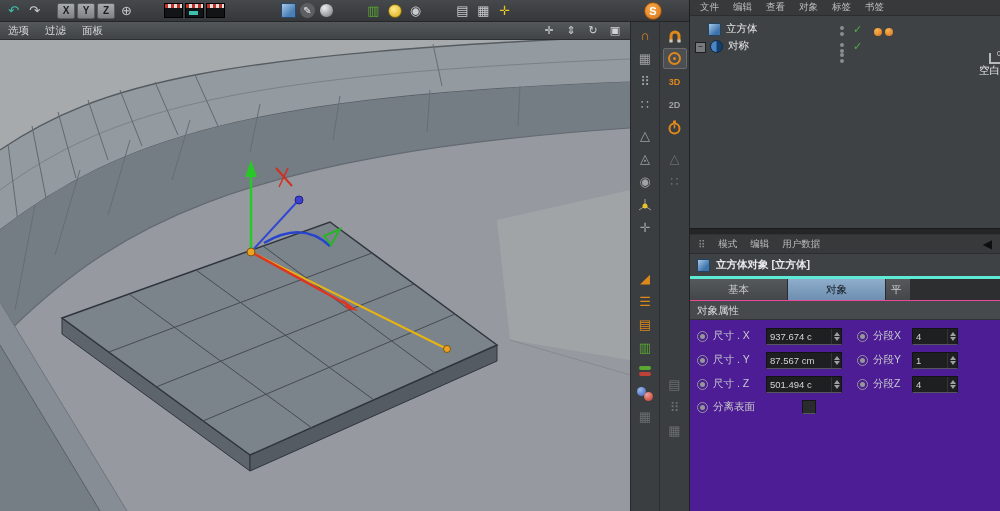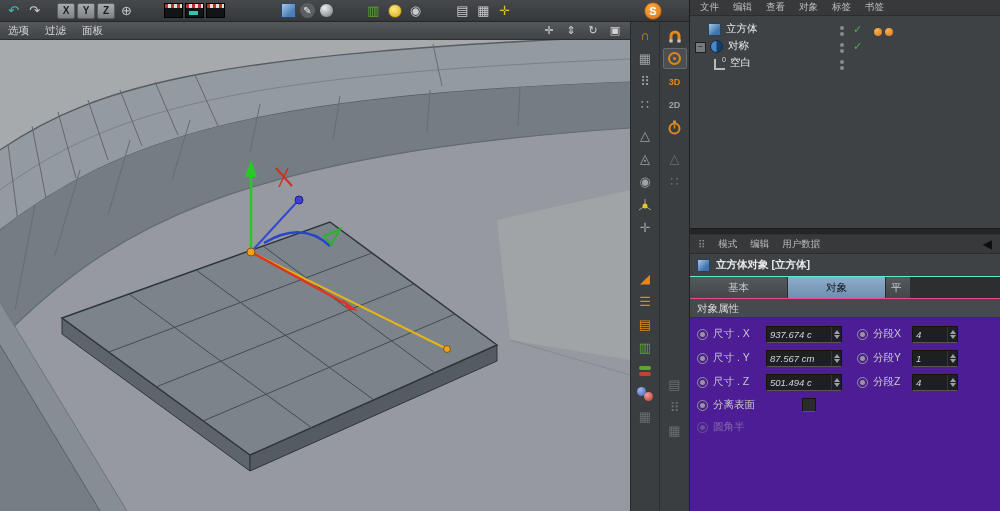--- a/index.html
+++ b/index.html
@@ -58,58 +58,58 @@
   .spherepair .sb{left:0;top:0;background:radial-gradient(circle at 35% 30%,#9db8e8,#3a5fc0);}
   .spherepair .sr{right:0;bottom:0;background:radial-gradient(circle at 35% 30%,#f0a098,#c03428);}
 
   
   .rp{position:absolute;left:689px;top:0;width:311px;height:511px;box-sizing:border-box;
     background:#3f4245;border-left:1px solid #1e2022;display:flex;flex-direction:column;font-size:10.5px;color:#c9cacb;}
   .rp-menubar{height:15px;flex:none;display:flex;align-items:center;gap:14px;padding:0 10px;
     background:#37393b;border-bottom:1px solid #2b2d2f;font-size:9.5px;color:#bdbebf;}
   .om{height:212px;flex:none;position:relative;background:#3f4245;padding-top:3px;box-sizing:border-box;}
   .om-row{height:17px;display:flex;align-items:flex-end;position:relative;color:#e8e9ea;}
-  .om-ind1{padding-left:18px;} .om-ind0{padding-left:5px;} .om-ind2{padding-left:24px;}
+  .om-ind1{padding-left:18px;} .om-ind0{padding-left:5px;} .om-ind2{padding-left:24px;flex-direction:column;}
   .om-row .olabel{margin-left:5px;}
   .expandbox{width:9px;height:9px;background:#77797b;border:1px solid #1d1e1f;color:#101112;font-size:8px;
     line-height:7px;text-align:center;margin-right:4px;flex:none;}
   .ico-cube{width:11px;height:11px;background:linear-gradient(135deg,#a6c9ea,#3f74ab 70%);border:1px solid #24435f;flex:none;}
   .ico-sym{width:11px;height:11px;border-radius:50%;background:linear-gradient(90deg,#4a85c6 48%,#123f6d 52%);border:1px solid #0c2a49;flex:none;}
   .ico-null{width:11px;height:11px;position:relative;flex:none;border-left:2px solid #b8b9ba;border-bottom:2px solid #b8b9ba;box-sizing:border-box;}
   .ico-null sup{position:absolute;right:-1px;top:-3px;font-size:7px;color:#d8d9da;}
   .om-dots{position:absolute;left:150px;display:flex;flex-direction:column;gap:2px;}
   .om-dots i{width:4px;height:4px;border-radius:50%;background:#8a8c8e;display:block;}
   .om-check{position:absolute;left:163px;color:#4fae49;font-size:11px;font-weight:bold;}
   .om-tags{position:absolute;left:184px;display:flex;gap:3px;}
   .om-tags i{width:8px;height:8px;border-radius:50%;background:radial-gradient(circle at 35% 30%,#f6b44e,#d9731a);display:block;}
   .splitter{height:5px;flex:none;background:#232527;border-top:1px solid #1a1b1d;border-bottom:1px solid #303234;}
 
   .am-menubar{height:18px;flex:none;display:flex;align-items:center;gap:13px;padding:0 8px;
     background:#37393b;border-bottom:1px solid #2b2d2f;font-size:9.5px;color:#bdbebf;}
   .am-menubar .micon{color:#8f9192;font-size:10px;}
   .am-menubar .collapse{margin-left:auto;color:#0d0e0f;font-size:12px;}
   .am-title{height:22px;flex:none;display:flex;align-items:center;gap:6px;padding:0 7px;color:#e9eaeb;font-weight:bold;}
-  .am-tabs{height:21px;flex:none;display:flex;background:#2c2e30;border-top:1px solid #5eead4;}
+  .am-tabs{height:21px;flex:none;display:flex;background:#2c2e30;border-top:3px solid #5eead4;}
   .tab{width:97px;flex:none;display:flex;align-items:center;justify-content:center;
     background:linear-gradient(#56595c,#44474a);border-right:1px solid #292b2d;color:#c8c9ca;}
   .tab.active{background:linear-gradient(#8fadcc,#6e8fb0);color:#0f1419;}
   .tab.clip{width:19px;justify-content:flex-start;padding-left:5px;overflow:hidden;border-right:none;}
   .am-section{height:18px;flex:none;line-height:18px;padding-left:7px;background:#474a4d;
     border-top:1px solid #ec4899;border-bottom:1px solid #313335;color:#dadbdc;}
   .am-body{flex:1;padding:4px 0 12px 7px;background:#4c1d95;}
   .prow{height:24px;display:flex;align-items:center;gap:5px;}
   .prow.opt{height:22px;}
   .radio{width:9px;height:9px;border:1px solid #96979 9;border:1px solid #969799;border-radius:50%;position:relative;flex:none;}
   .radio::after{content:"";position:absolute;left:2px;top:2px;right:2px;bottom:2px;border-radius:50%;background:#969799;}
   .plabel{width:48px;flex:none;}
   .plabelw{width:84px;flex:none;}
   .vbox{width:74px;height:15px;flex:none;background:#1d1f21;border:1px solid #121314;border-bottom-color:#55585a;
     display:flex;align-items:center;font-size:9.5px;color:#d4d5d6;}
   .vbox.small{width:44px;}
-  .vtext{padding-left:3px;flex:1;white-space:nowrap;overflow:hidden;font-style:italic;}
+  .vtext{padding-left:3px;flex:1;white-space:nowrap;overflow:hidden;}
   .stepper{width:9px;height:100%;flex:none;border-left:1px solid #333638;display:flex;flex-direction:column;
     align-items:center;justify-content:center;gap:1px;}
   .au{width:0;height:0;border-left:3px solid transparent;border-right:3px solid transparent;border-bottom:4px solid #9fa0a2;}
   .ad{width:0;height:0;border-left:3px solid transparent;border-right:3px solid transparent;border-top:4px solid #9fa0a2;}
   .segr{margin-left:10px;}
   .seglabel{width:34px;flex:none;}
   .chk{width:12px;height:12px;flex:none;background:#292b2d;border:1px solid #141516;border-bottom-color:#55585a;}
   .dis{opacity:.42;}
 </style>
 </head>
@@ -442,21 +442,17 @@
         </span>
       </div>
 
       <div class="prow opt">
         <span class="radio"></span>
         <span class="plabelw">分离表面</span>
         <span class="chk"></span>
       </div>
 
 
-      <div class="prow opt dis">
-        <span class="radio"></span>
-        <span class="plabelw">圆角半</span>
-      </div>
 
 
     </div>
   </div>
 </div>
 
 </body></html>

